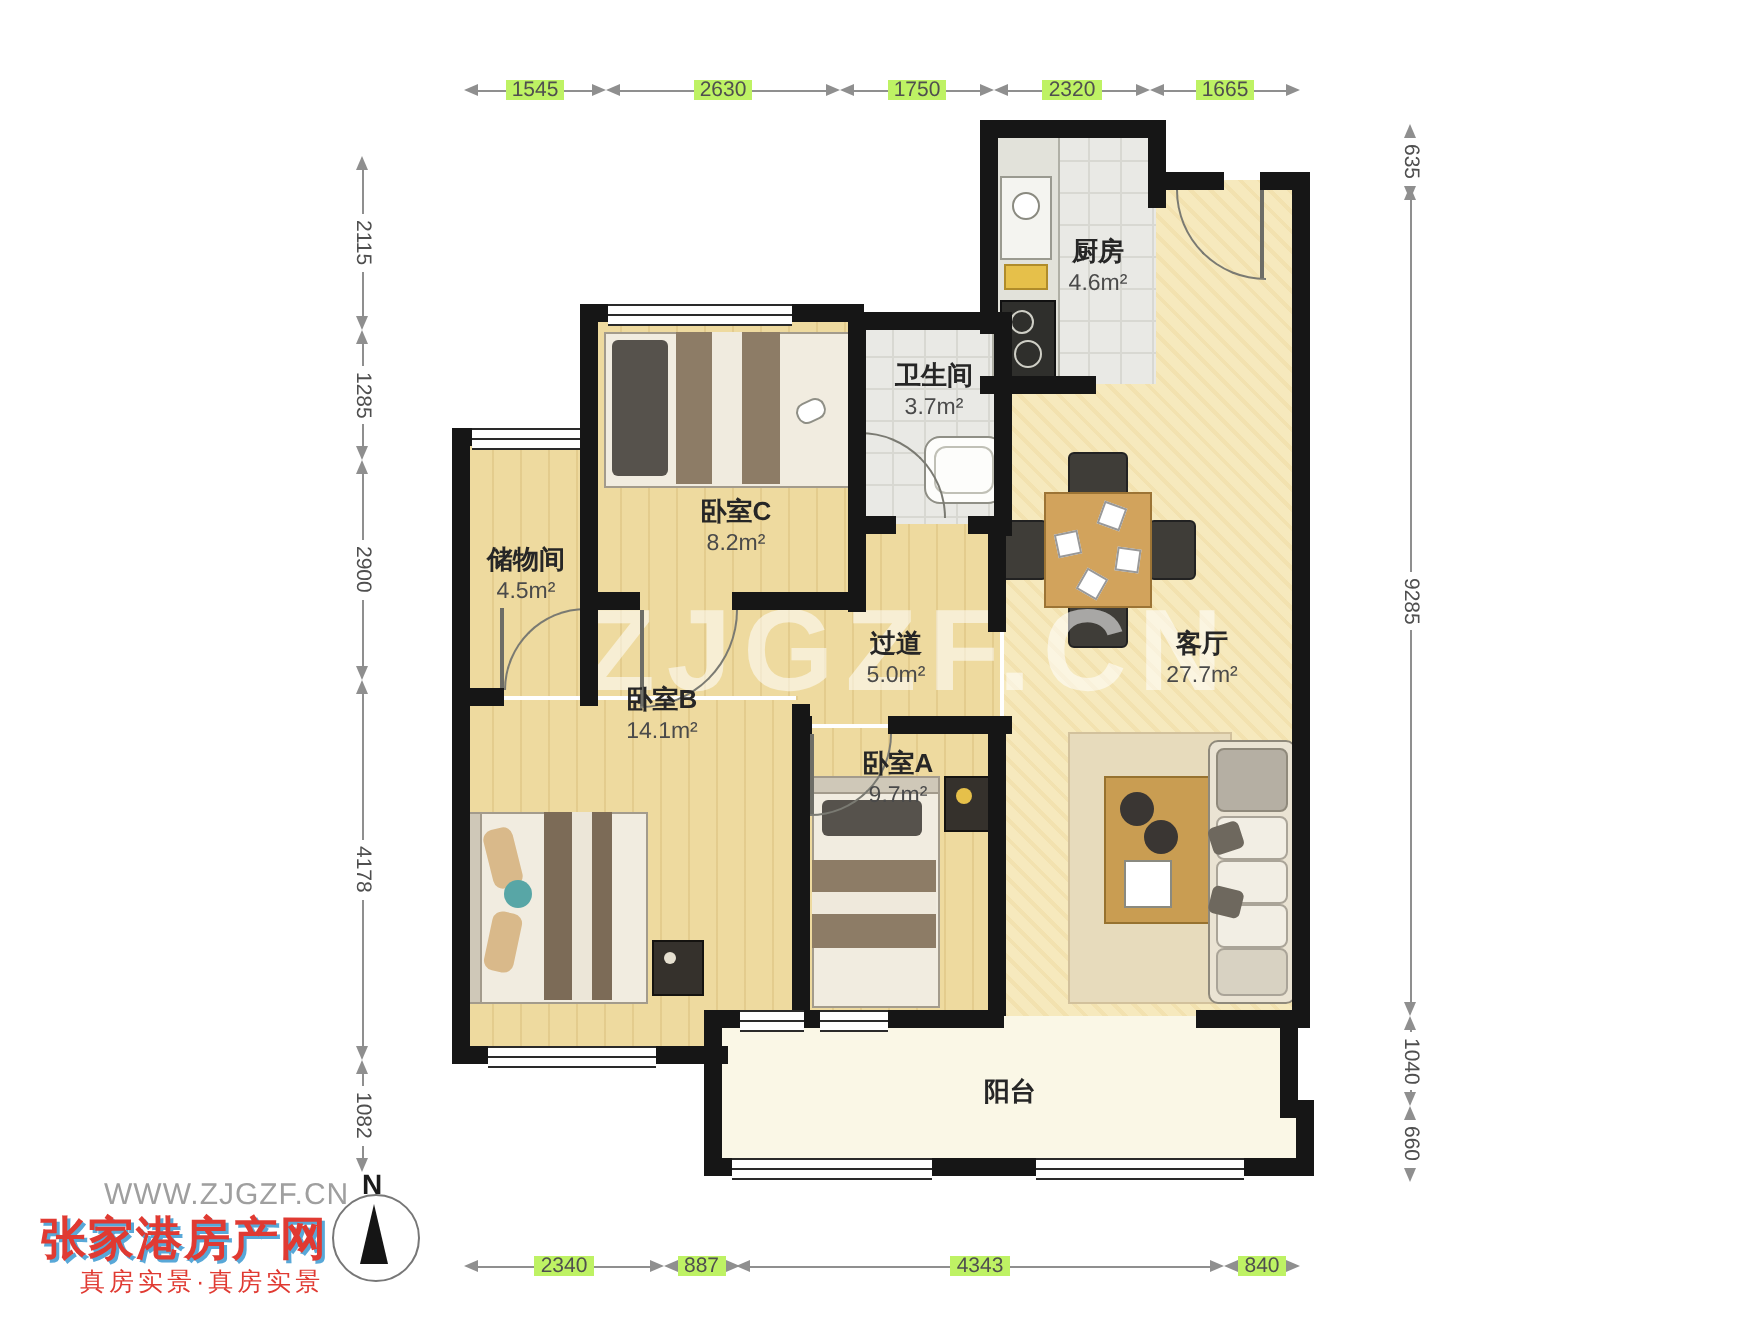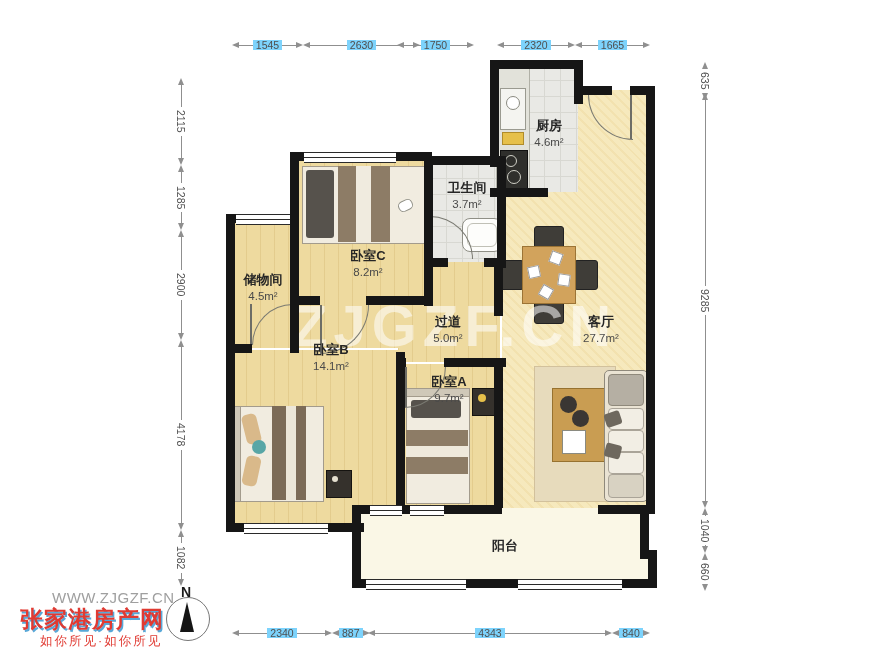--- a/index.html
+++ b/index.html
@@ -26,21 +26,21 @@
   
   .room-label{position:absolute;z-index:60;text-align:center;line-height:1.3;}
   .room-label .nm{display:block;font-size:13px;color:#262626;font-weight:700;}
   .room-label .ar2{display:block;font-size:11.5px;color:#4a4a4a;}
   
   .dim{position:absolute;display:flex;align-items:center;z-index:60;}
   .dim-h{height:14px;}
   .dim-v{flex-direction:column;width:14px;align-items:center;}
   .ln{flex:1;height:1px;background:#8f8f8f;}
   .lnv{flex:1;width:1px;background:#8f8f8f;}
-  .dl{font-size:10.5px;color:#4f4f4f;padding:0 3px;line-height:1;background:#7dd3fc;}
+  .dl{font-size:10.5px;color:#4f4f4f;padding:0 3px;line-height:1;background:#bef264;}
   .dlv{font-size:10.5px;color:#4f4f4f;padding:3px 0;line-height:1;background:#fff;writing-mode:vertical-rl;}
   .arw{width:0;height:0;flex:0 0 auto;}
   .al{border-top:3px solid transparent;border-bottom:3px solid transparent;border-right:7px solid #8f8f8f;}
   .arr{border-top:3px solid transparent;border-bottom:3px solid transparent;border-left:7px solsolid;border-left:7px solid #8f8f8f;}
   .at{border-left:3px solid transparent;border-right:3px solid transparent;border-bottom:7px solid #8f8f8f;}
   .ab{border-left:3px solid transparent;border-right:3px solid transparent;border-top:7px solid #8f8f8f;}
   
   .wm-faint{position:absolute;z-index:30;font-size:58px;font-weight:700;color:rgba(255,255,255,.55);letter-spacing:6px;}
   .wm-url{position:absolute;z-index:70;font-size:15px;color:#9f9f9f;letter-spacing:.5px;}
   .wm-site{position:absolute;z-index:70;font-size:23px;font-weight:700;color:#e03a32;text-shadow:1.5px 1.5px 0 #58a8d8;letter-spacing:1px;}
@@ -223,21 +223,21 @@
     <span class="ln"></span>
     <span class="arw arr"></span>
   </div>
 <div class="dim dim-h" style="left:303px;top:38px;width:117px">
     <span class="arw al"></span>
     <span class="ln"></span>
     <span class="dl">2630</span>
     <span class="ln"></span>
     <span class="arw arr"></span>
   </div>
-<div class="dim dim-h" style="left:397px;top:38px;width:77px">
+<div class="dim dim-h" style="left:420px;top:38px;width:77px">
     <span class="arw al"></span>
     <span class="ln"></span>
     <span class="dl">1750</span>
     <span class="ln"></span>
     <span class="arw arr"></span>
   </div>
 <div class="dim dim-h" style="left:497px;top:38px;width:78px">
     <span class="arw al"></span>
     <span class="ln"></span>
     <span class="dl">2320</span>
@@ -341,16 +341,16 @@
 <div class="dim dim-h" style="left:612px;top:626px;width:38px">
     <span class="arw al"></span>
     <span class="ln"></span>
     <span class="dl">840</span>
     <span class="ln"></span>
     <span class="arw arr"></span>
   </div>
 
 <div class="wm-url" style="left:52px;top:589px">WWW.ZJGZF.CN</div>
 <div class="wm-site" style="left:20px;top:604px">张家港房产网</div>
-<div class="wm-slogan" style="left:40px;top:633px">如你所见·如你所见</div>
+<div class="wm-slogan" style="left:40px;top:633px">真房实景·真房实景</div>
 <div class="compass" style="left:166px;top:597px"></div>
 <div class="needle" style="left:180px;top:602px"></div>
 <div class="north" style="left:181px;top:584px">N</div>
 
 </body></html>

